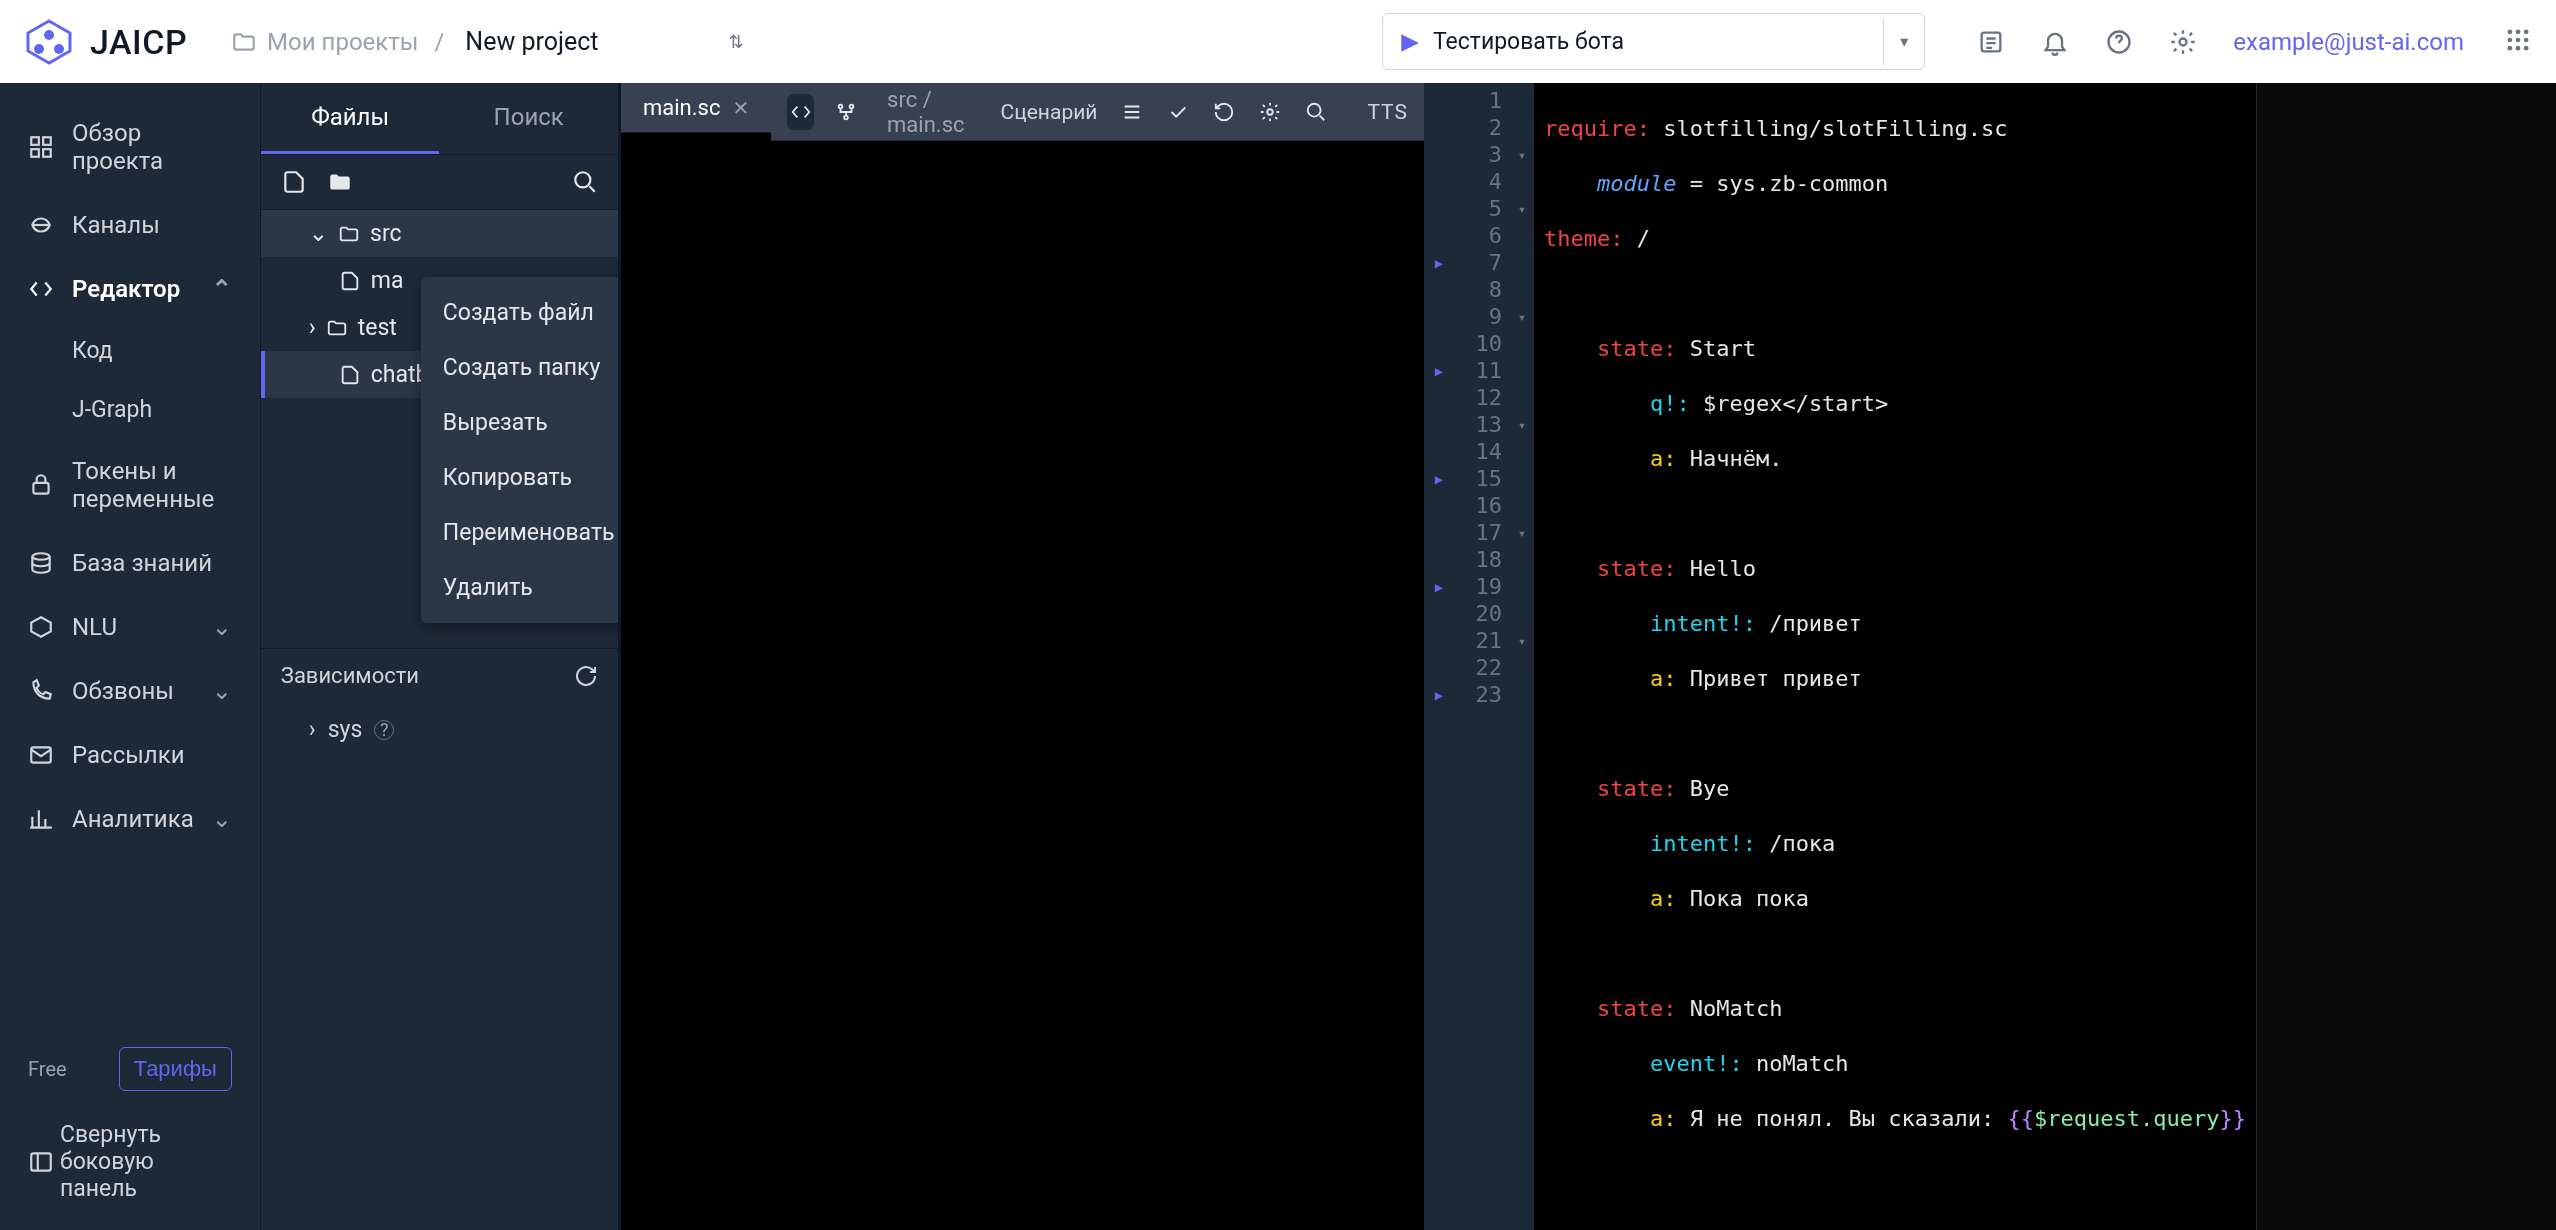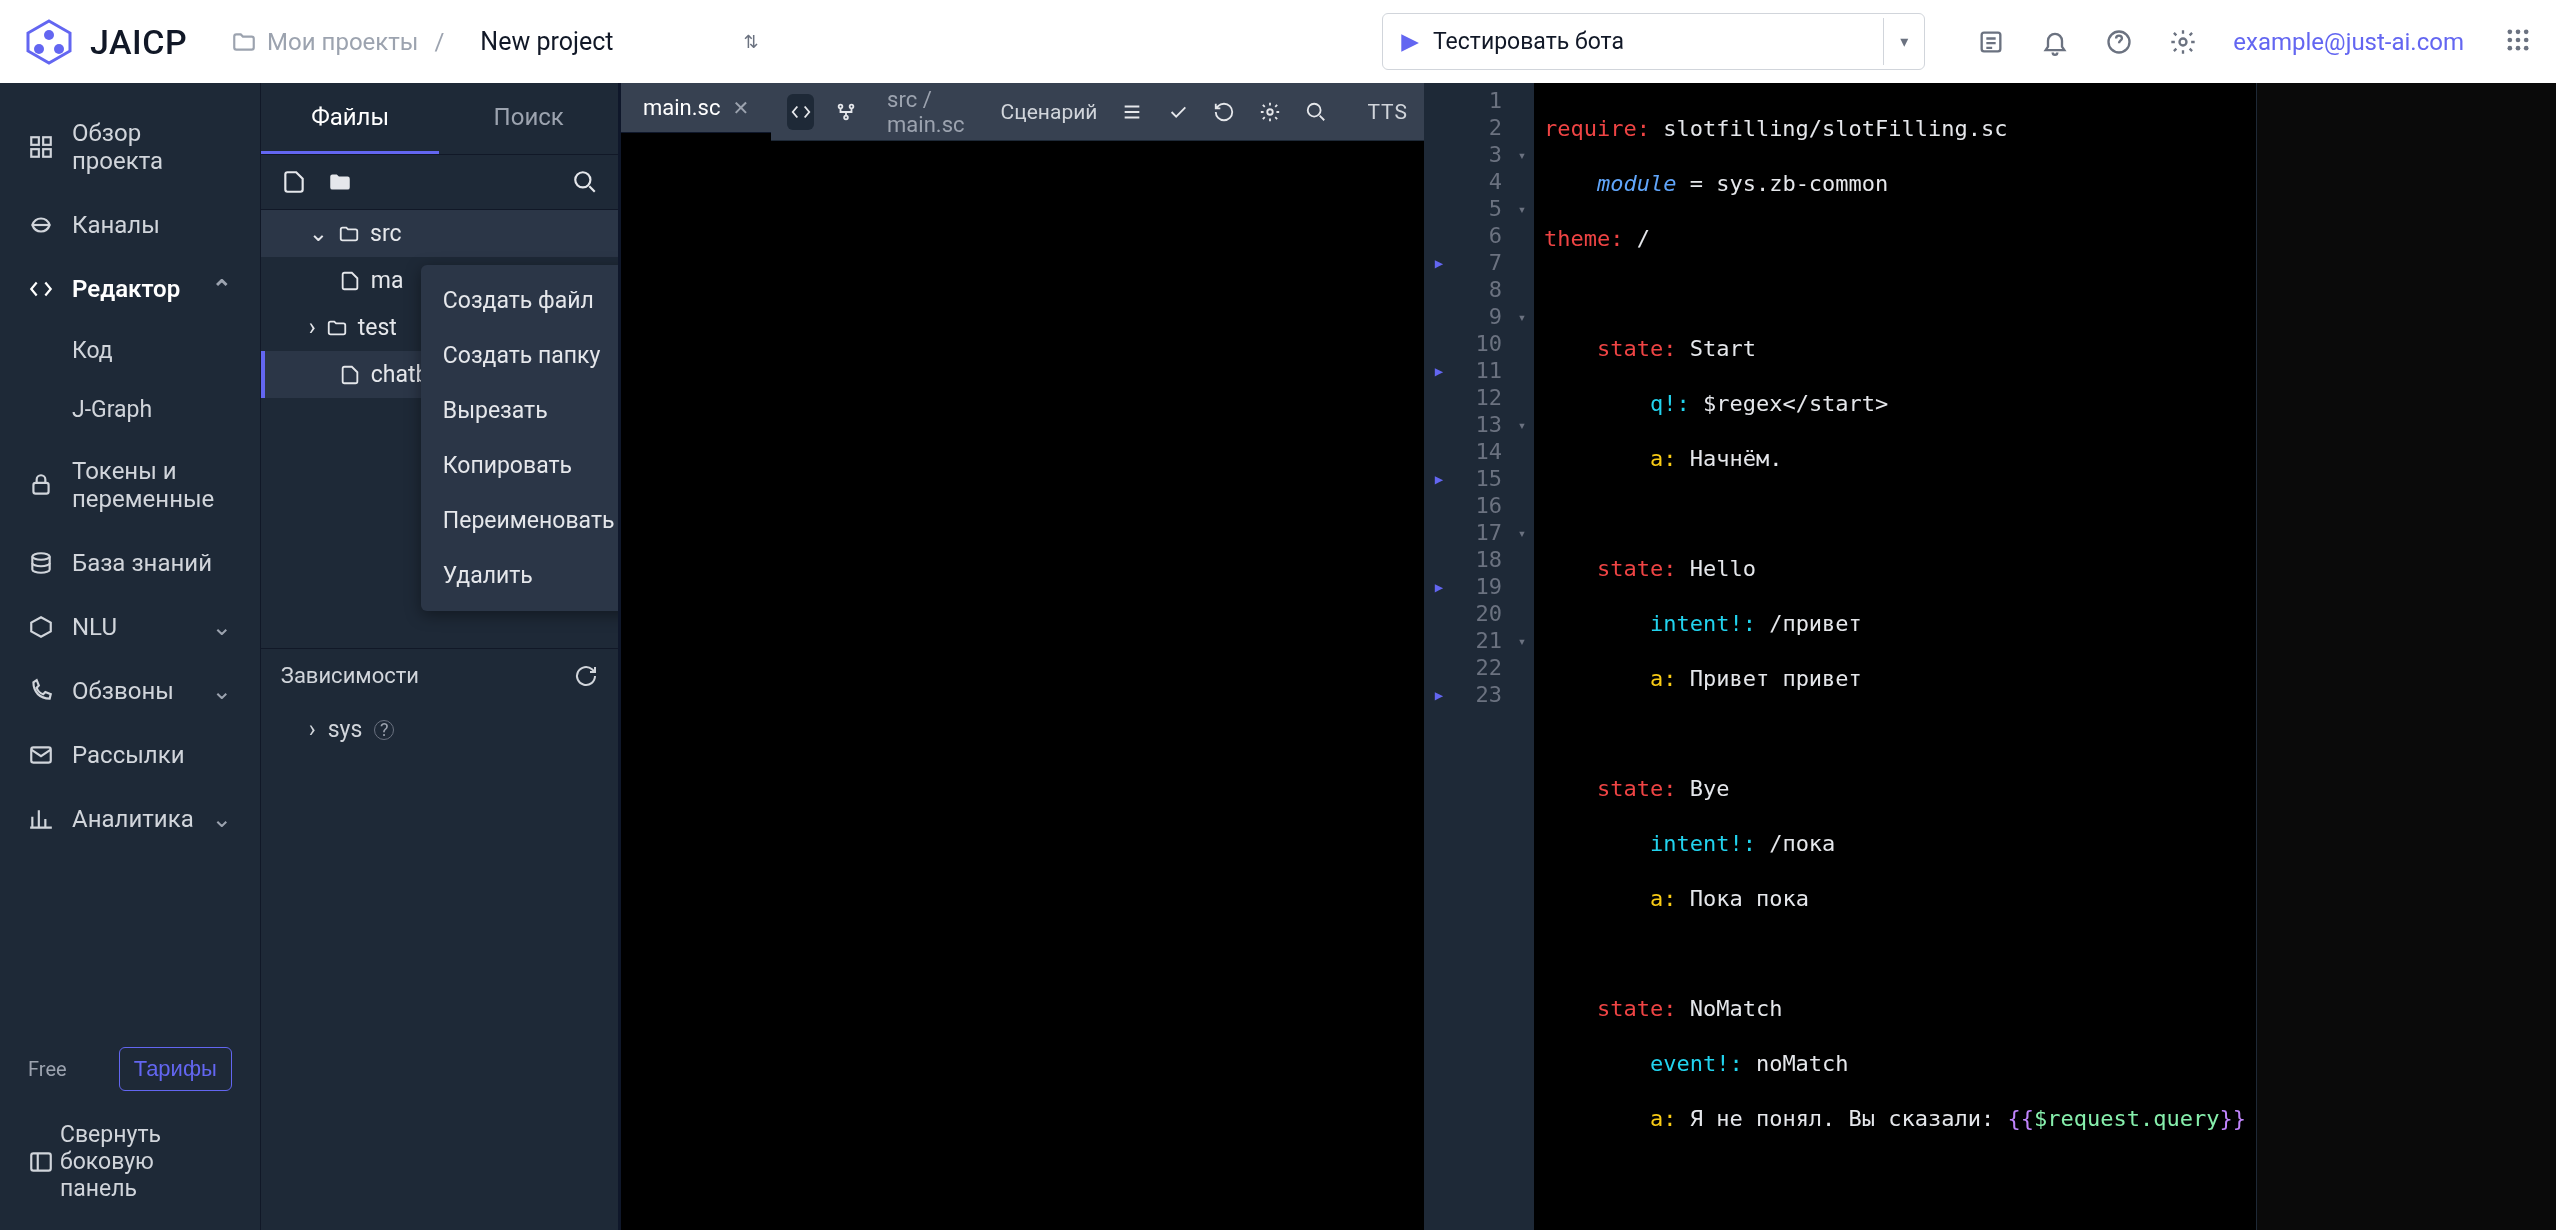--- a/index.html
+++ b/index.html
@@ -19,21 +19,21 @@
   padding: 6px 24px;
   gap: 16px;
 }
 .logo-area { display: flex; align-items: center; gap: 16px; }
 .logo-badge {
   width: 50px; height: 50px;
   display: flex; align-items: center; justify-content: center;
 }
 .brand { font-size: 34px; font-weight: 500; color: #111827; letter-spacing: 0.5px; }
 .breadcrumb-folder { display: flex; align-items: center; gap: 10px; color: #9ca3af; font-size: 24px; margin-left: 28px; justify-content: center; }
-.project-select { font-size: 25px; color: #111827; margin-left: 20px; display: flex; align-items: center; gap: 130px; }
+.project-select { font-size: 25px; color: #111827; margin-left: 5px; display: flex; align-items: center; gap: 130px; }
 .project-select .chev { color: #6b7280; font-size: 18px; }
 .spacer { flex: 1; }
 .test-bot {
   display: flex; align-items: center;
   border: 1px solid #d1d5db;
   border-radius: 6px;
   overflow: hidden;
 }
 .test-bot-main { display: flex; align-items: center; gap: 14px; padding: 14px 18px; font-size: 23px; color: #111827; width: 500px; }
 .test-bot-caret { border-left: 1px solid #d1d5db; padding: 14px 16px; color: #6b7280; }
@@ -114,21 +114,21 @@
 .section-header {
   display: flex; align-items: center; justify-content: space-between;
   padding: 14px 20px; font-size: 22px; color: #d1d5db;
   border-top: 1px solid #111827;
   margin-top: 250px;
 }
 .deps-row { display: flex; align-items: center; gap: 12px; padding: 14px 20px 14px 48px; font-size: 23px; color: #d1d5db; }
 
 .context-menu {
   position: absolute;
-  top: 8px; left: 160px;
+  top: 20px; left: 160px;
   background: #2b3647;
   border-radius: 6px;
   padding: 8px 0;
   min-width: 300px;
   box-shadow: 0 4px 16px rgba(0,0,0,0.4);
   z-index: 50;
 }
 .context-item {
   padding: 14px 22px;
   font-size: 23px;

